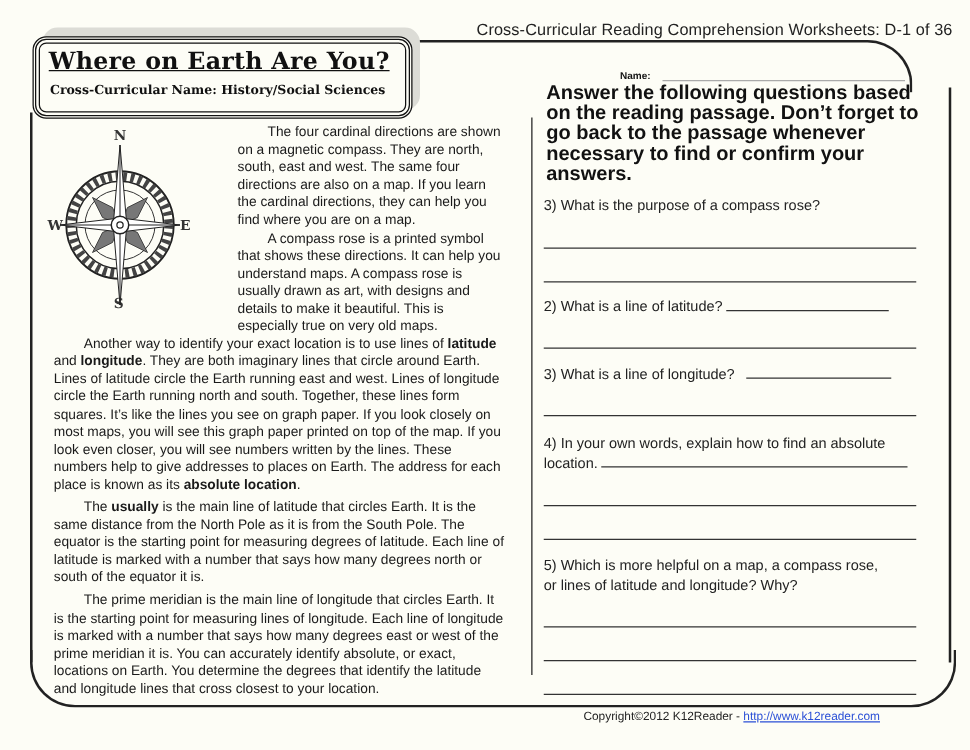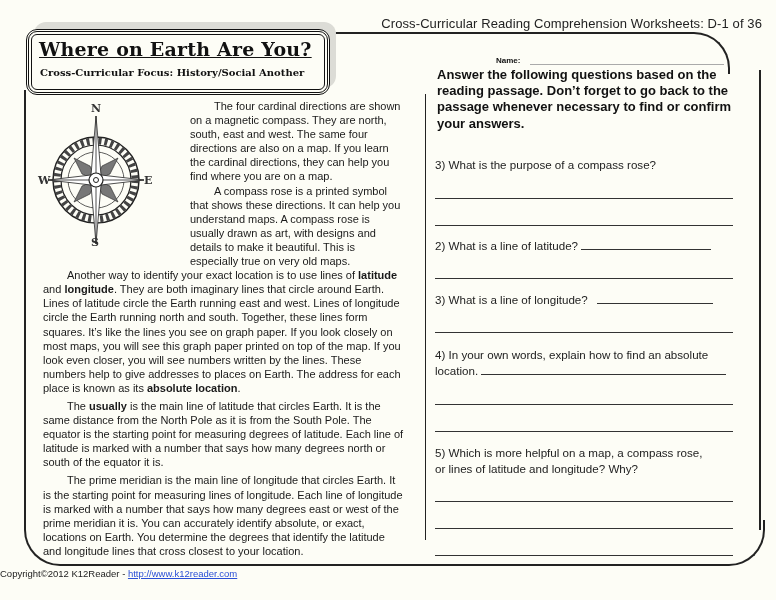--- a/index.html
+++ b/index.html
@@ -50,45 +50,45 @@
     position:absolute; left:43px; top:99px; width:362px; font-size:11px; line-height:14.1px; color:#1a1a1a;
   }
   .passage p { margin:0; text-indent:24px; }
   .passage .intro { margin-left:147px; width:216px; }
   .passage b { font-weight:bold; }
   .name-row {
     position:absolute; left:496px; top:56px; font-size:8px; font-weight:bold; display:flex; align-items:flex-end;
   }
   .name-line { width:194px; border-bottom:1px solid #aaa; margin-left:10px; height:8px; }
   .instructions {
-    position:absolute; left:437px; top:67px; width:300px; font-size:13px; font-weight:bold; line-height:16.2px; color:#111;
+    position:absolute; left:437px; top:67px; width:300px; font-size:16px; font-weight:bold; line-height:16.2px; color:#111;
   }
   .questions { position:absolute; left:435px; top:156px; width:300px; font-size:11.6px; color:#222; }
   .q { position:absolute; left:0; width:300px; white-space:nowrap; }
   .ans { position:absolute; left:0; width:298px; height:0; border-bottom:1.3px solid #333; }
   .inline-ans { display:inline-block; border-bottom:1.3px solid #333; vertical-align:baseline; height:1px; }
   .footer {
-    position:absolute; left:0; width:704px; top:568px; text-align:left; font-size:9.5px; color:#222;
+    position:absolute; left:0; width:704px; top:568px; text-align:right; font-size:9.5px; color:#222;
   }
   .footer a { color:#2a4fd6; text-decoration:underline; }
 </style>
 </head>
 <body>
 
 <div class="header-ref">Cross-Curricular Reading Comprehension Worksheets: D-1 of 36</div>
 
 <div class="frame-top"></div>
 <div class="frame-left"></div>
 <div class="frame-right"></div>
 <div class="frame-bottom"></div>
 
 <div class="title-shadow"></div>
 <div class="title-box">
   <h1>Where on Earth Are You?</h1>
-  <h2>Cross-Curricular Focus: History/Social Another</h2>
+  <h2>Cross-Curricular Name: History/Social Sciences</h2>
 </div>
 
 <div class="compass">
   <svg width="120" height="150" viewBox="0 0 120 150">
     <text x="55" y="12" font-family="DejaVu Serif, serif" font-size="11" font-weight="bold" fill="#333">N</text>
     <text x="55" y="146" font-family="DejaVu Serif, serif" font-size="11" font-weight="bold" fill="#333">S</text>
     <text x="2" y="84" font-family="DejaVu Serif, serif" font-size="11" font-weight="bold" fill="#333">W</text>
     <text x="108" y="84" font-family="DejaVu Serif, serif" font-size="11" font-weight="bold" fill="#333">E</text>
     <circle cx="60" cy="80" r="43" fill="none" stroke="#222" stroke-width="1.5"></circle>
     <circle cx="60" cy="80" r="35" fill="none" stroke="#222" stroke-width="1.2"></circle>

